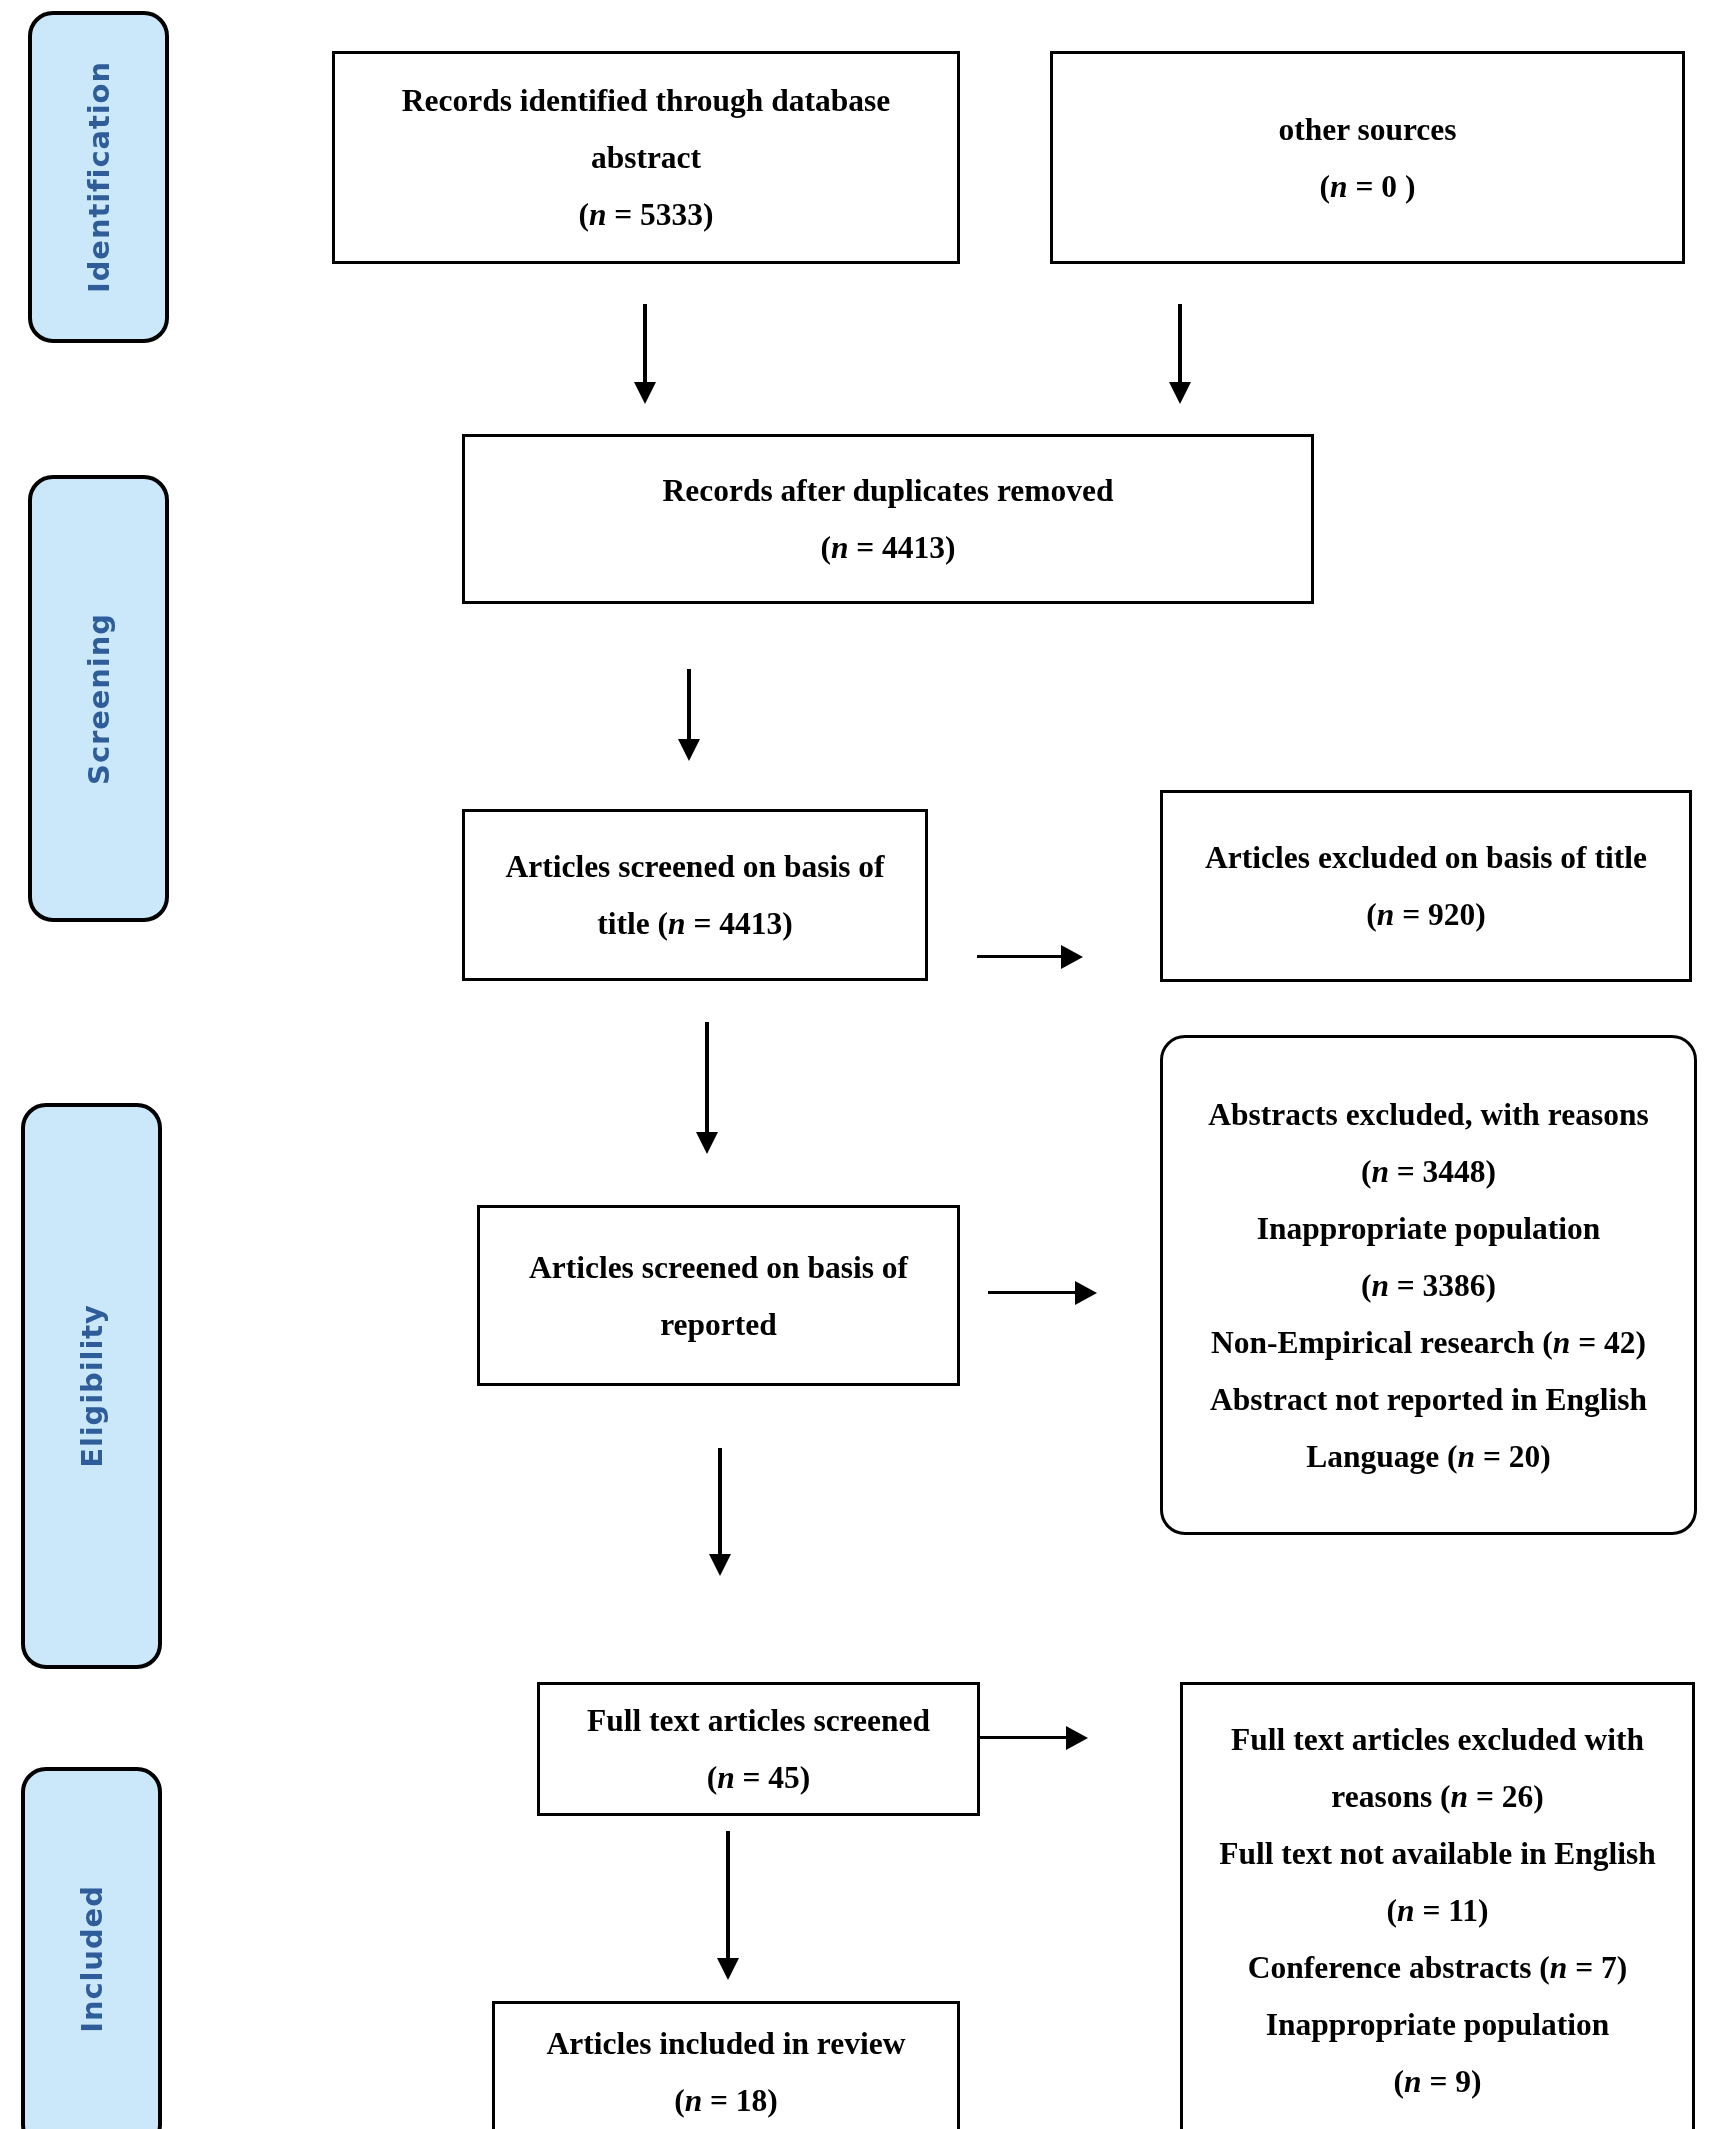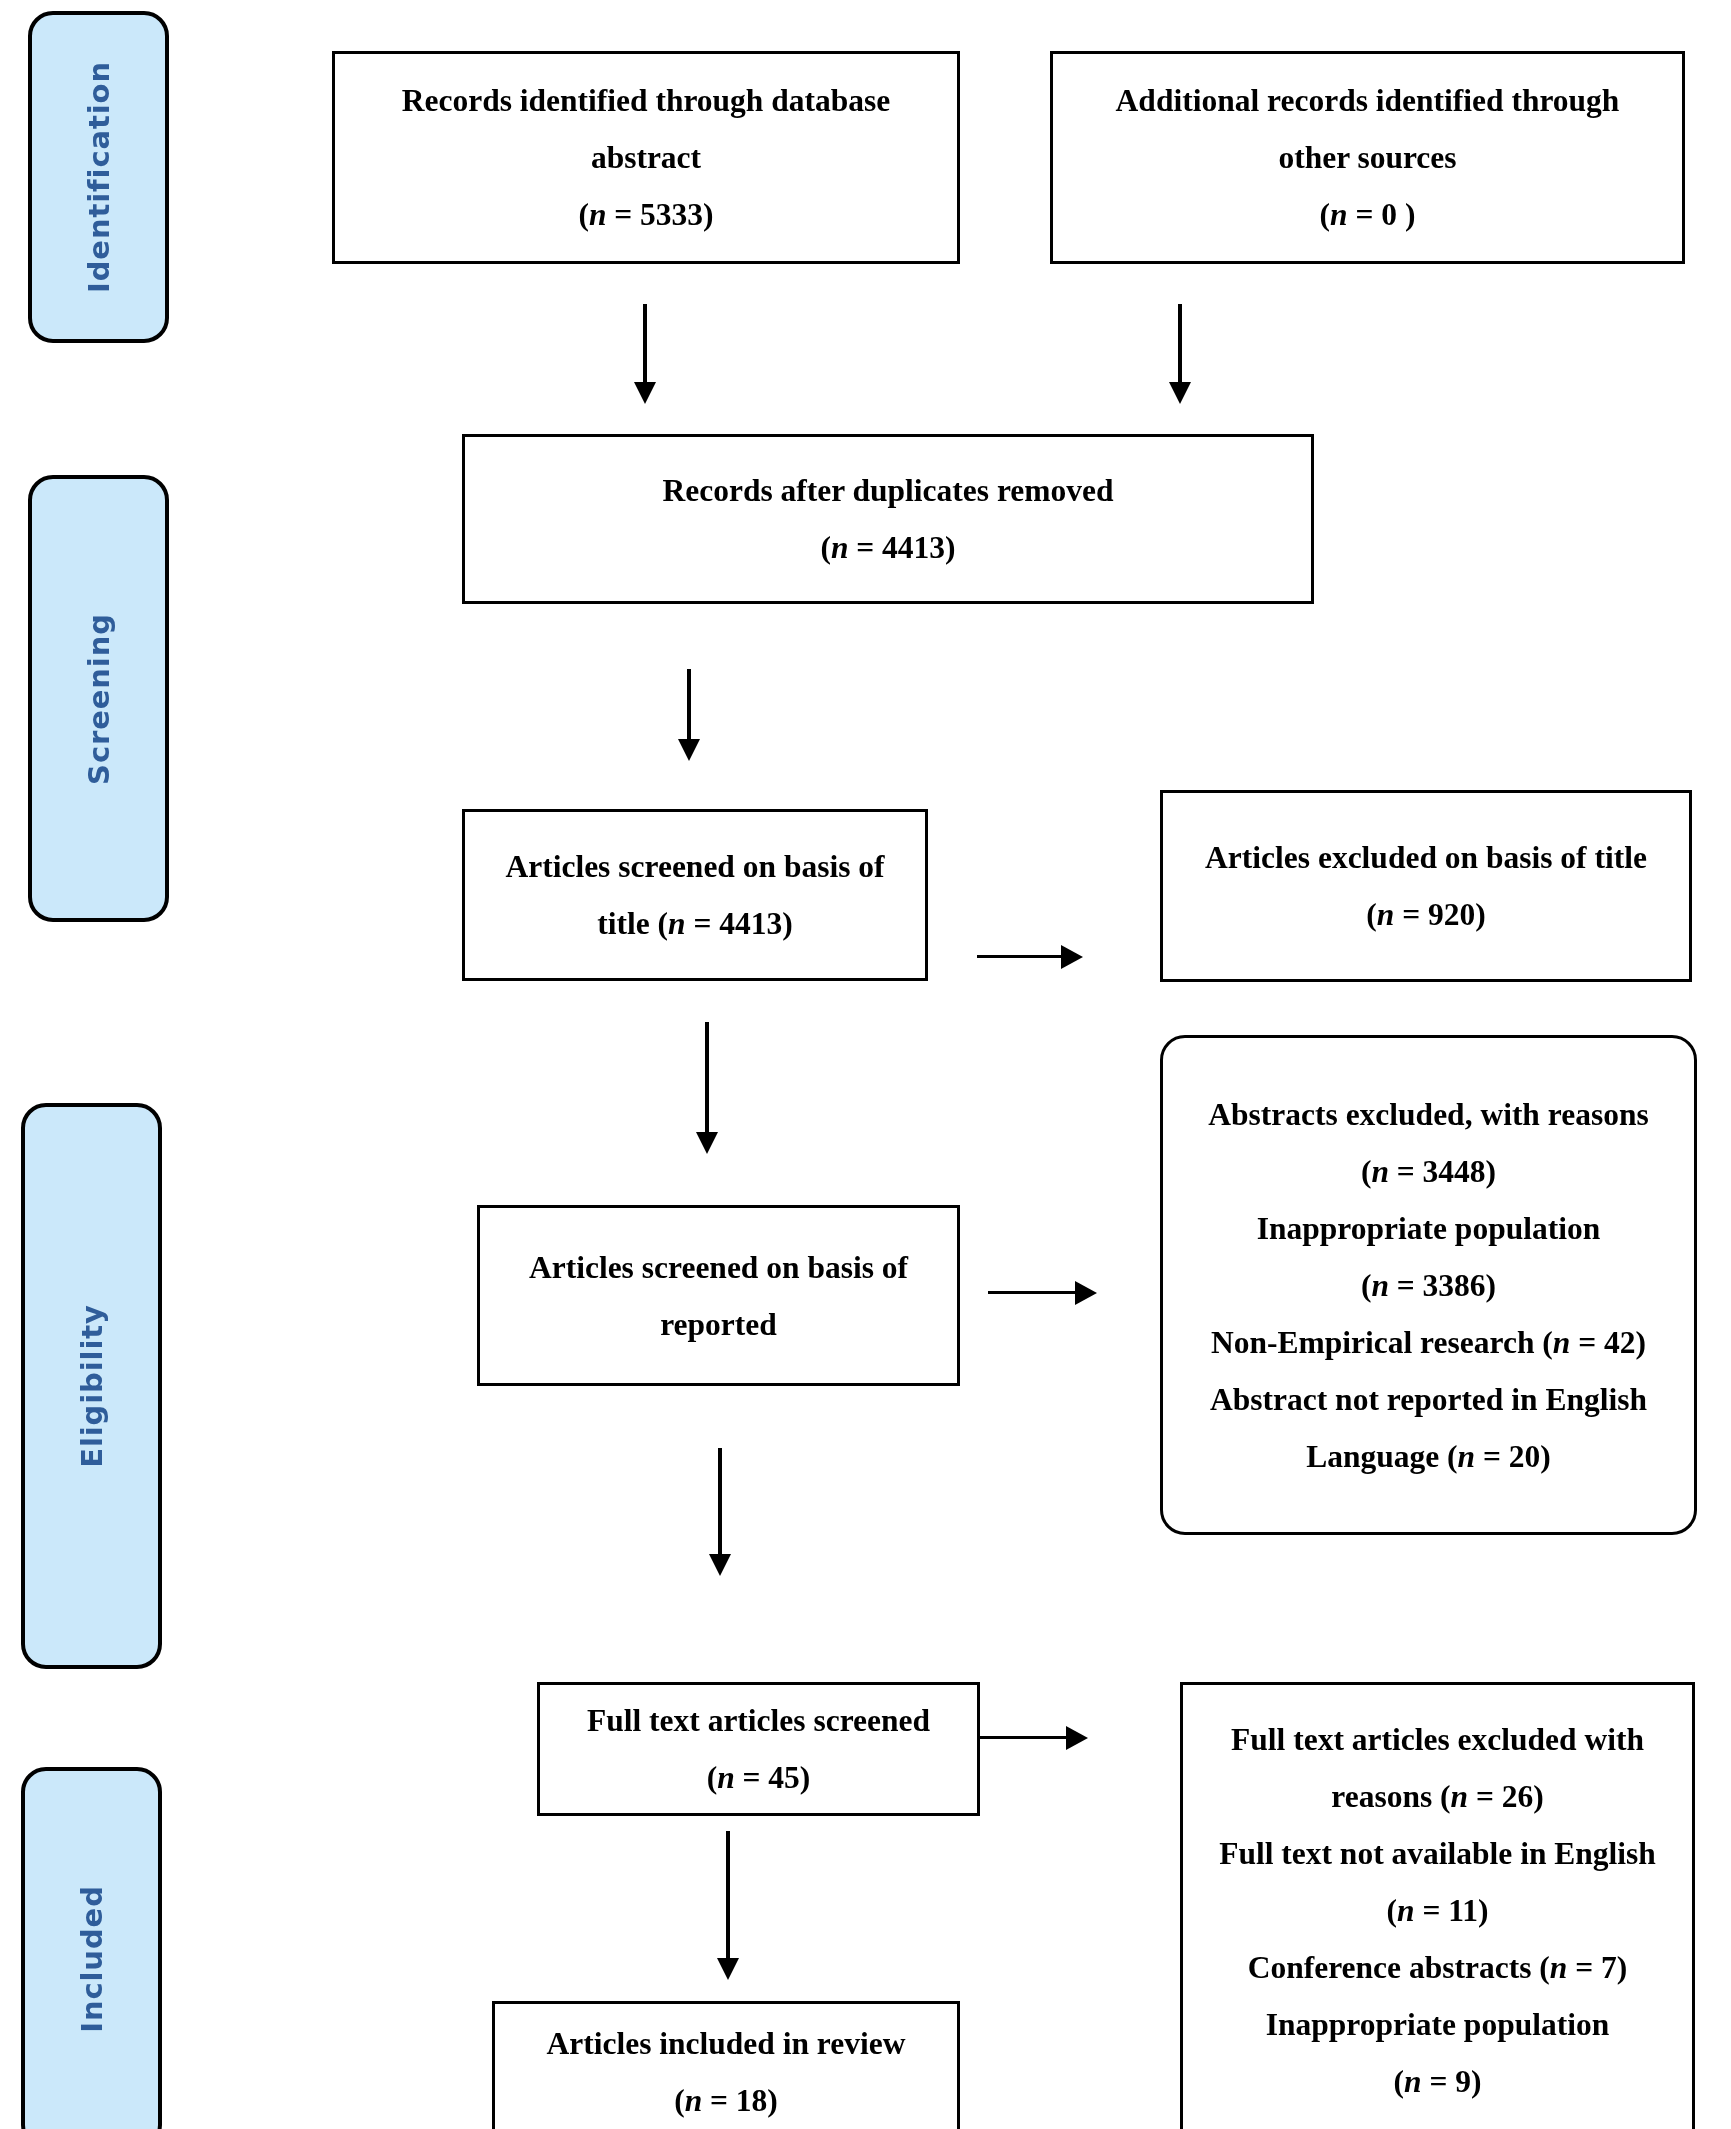--- a/index.html
+++ b/index.html
@@ -129,21 +129,20 @@
   <div class="stage" id="stage-included">
     <span class="label">Included</span>
   </div>
 
   <div class="flowbox" id="box-records-identified">
       <div class="line">Records identified through database</div>
       <div class="line">abstract</div>
       <div class="line">(<i>n</i> = 5333)</div>
     </div>
   <div class="flowbox" id="box-additional-records">
-      <div class="line">Additional records identified through</div>
       <div class="line">other sources</div>
       <div class="line">(<i>n</i> = 0 )</div>
     </div>
   <div class="flowbox" id="box-duplicates-removed">
       <div class="line">Records after duplicates removed</div>
       <div class="line">(<i>n</i> = 4413)</div>
     </div>
   <div class="flowbox" id="box-screened-title">
       <div class="line">Articles screened on basis of</div>
       <div class="line">title (<i>n</i> = 4413)</div>

